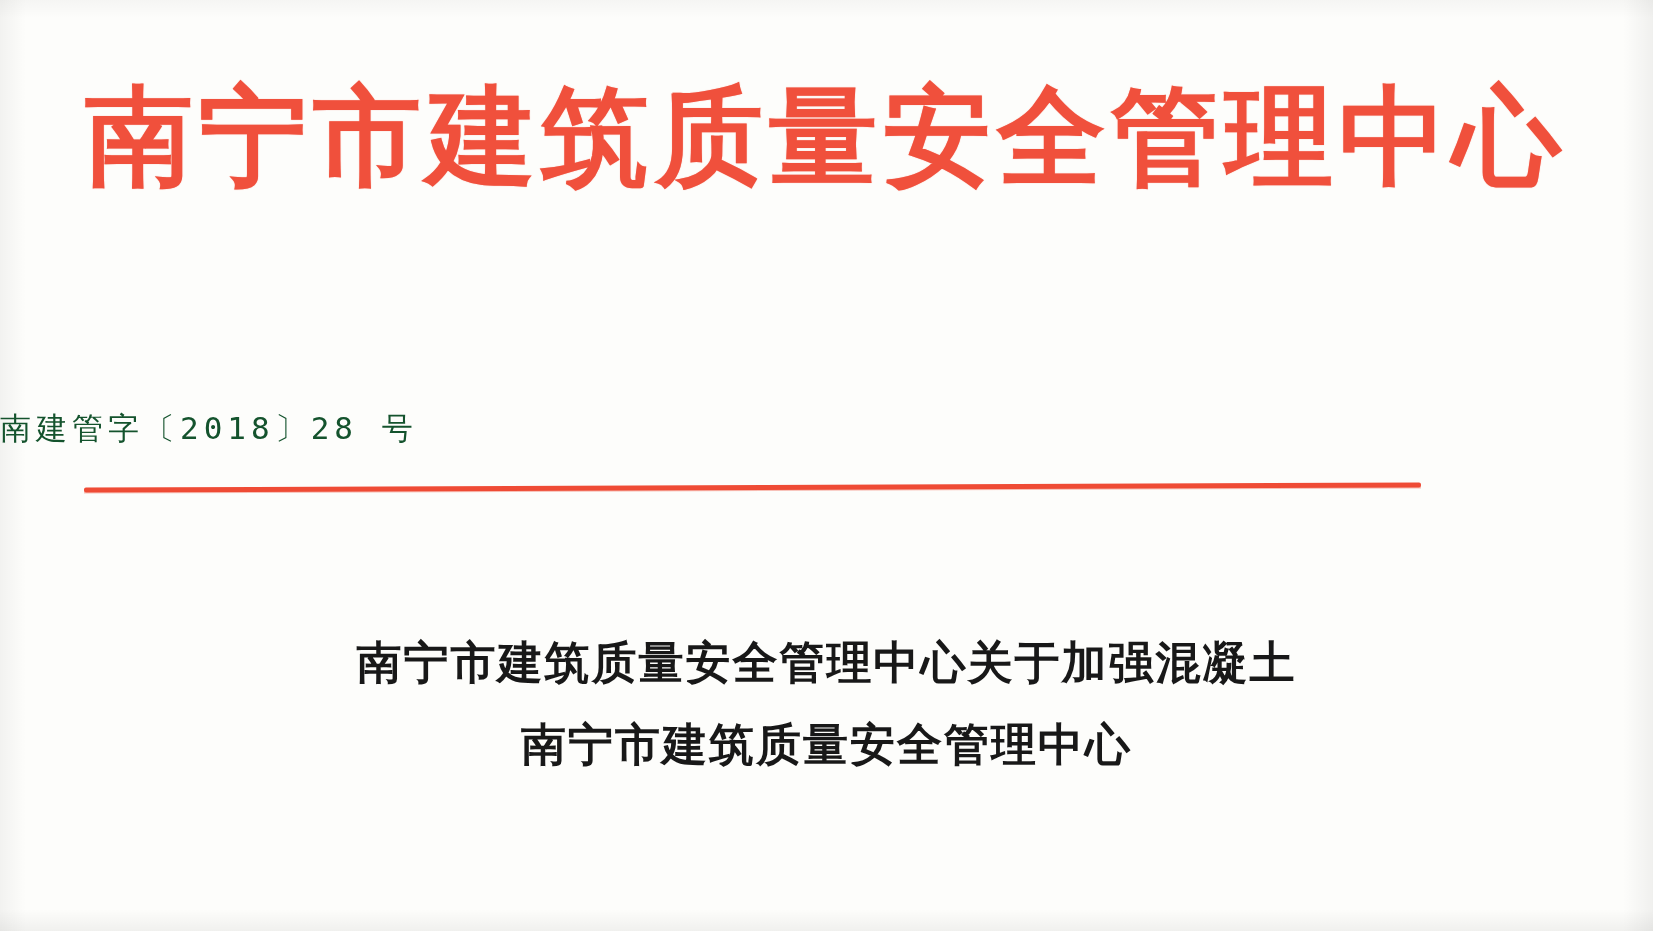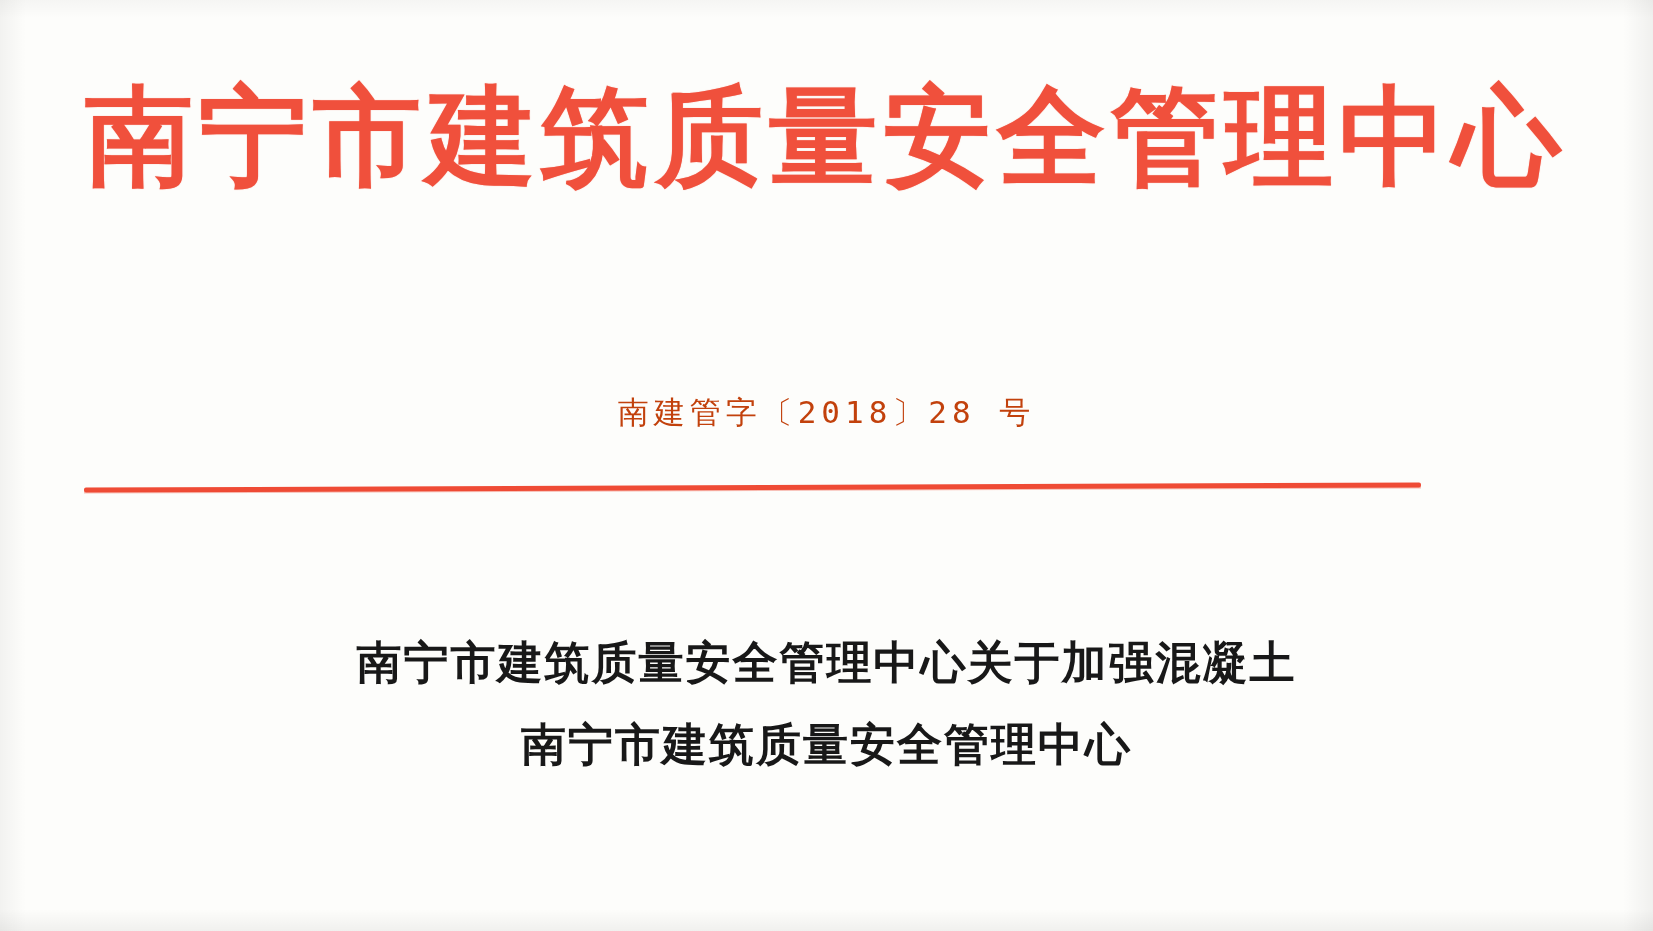--- a/index.html
+++ b/index.html
@@ -45,25 +45,24 @@
     font-weight: 700;
     font-size: 108px;
     line-height: 1.18;
     letter-spacing: 6px;
     white-space: nowrap;
     text-shadow: 0 0 1px rgba(240,80,60,0.55);
   }
 
   .doc-number {
     position: absolute;
-    top: 392px;
+    top: 408px;
     left: 0;
     width: 1653px;
-    text-align: center;
-    color: #c2410c;
+    color: #14532d;
     font-family: "DejaVu Sans Mono", "Liberation Mono", monospace;
     font-size: 31px;
     letter-spacing: 5px;
     white-space: nowrap;
   }
 
   .red-rule {
     position: absolute;
     top: 485px;
     left: 84px;

